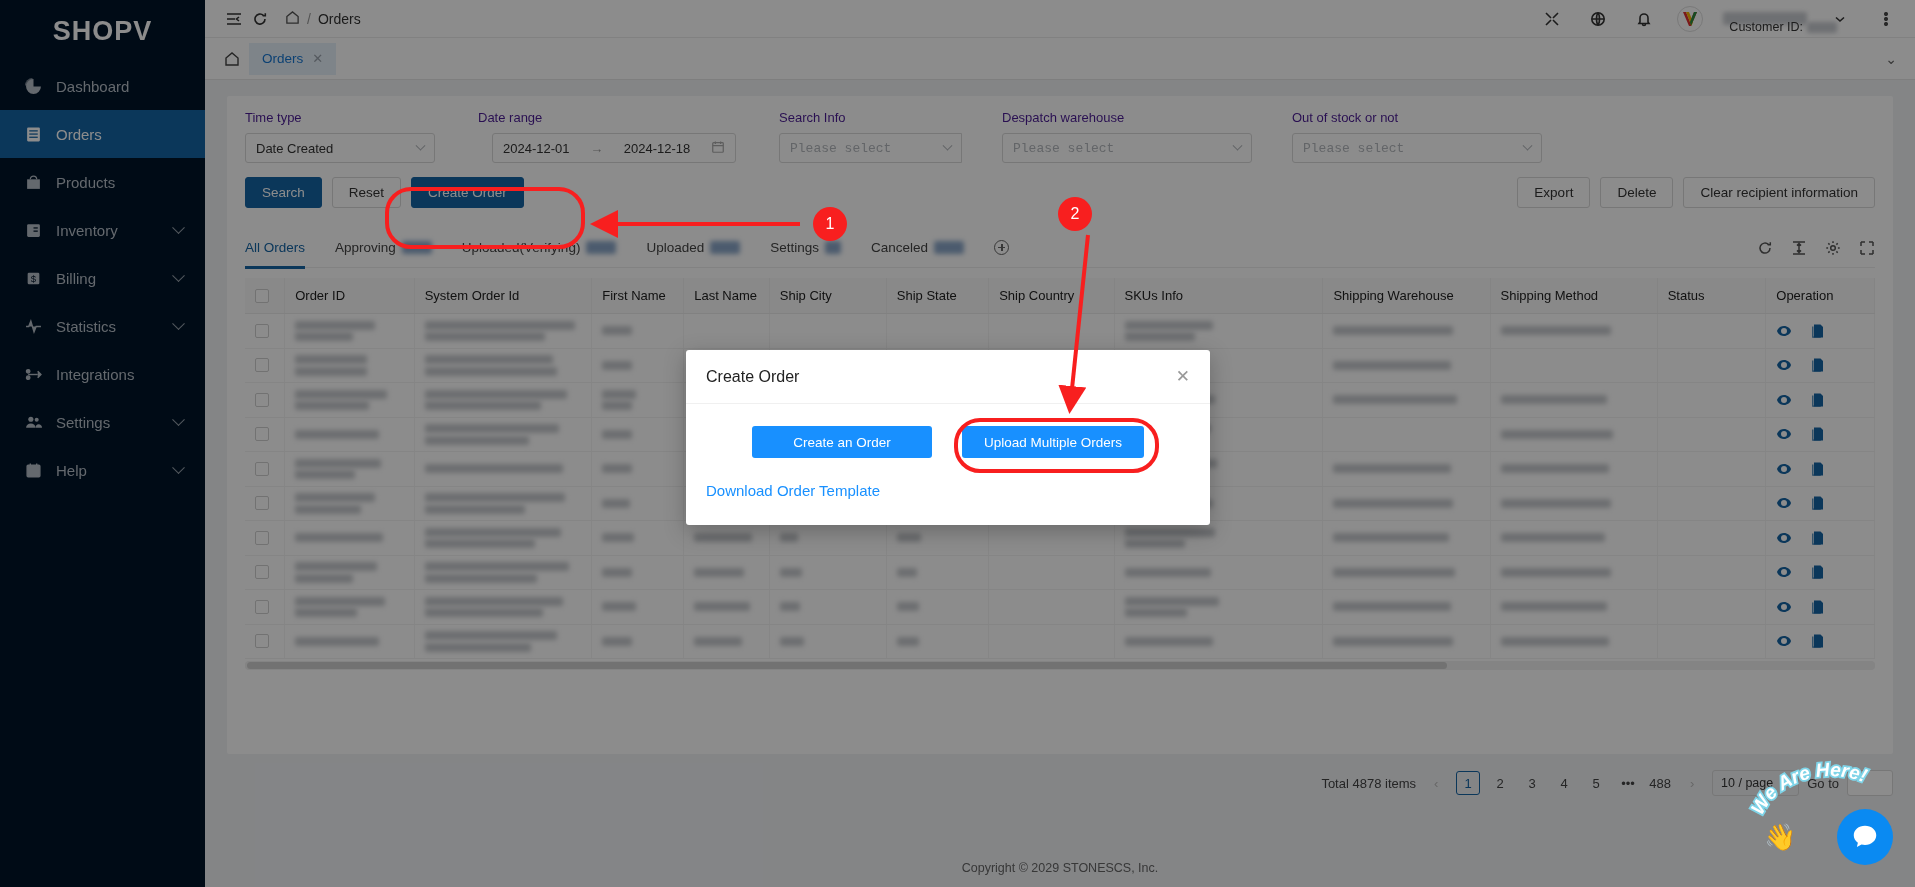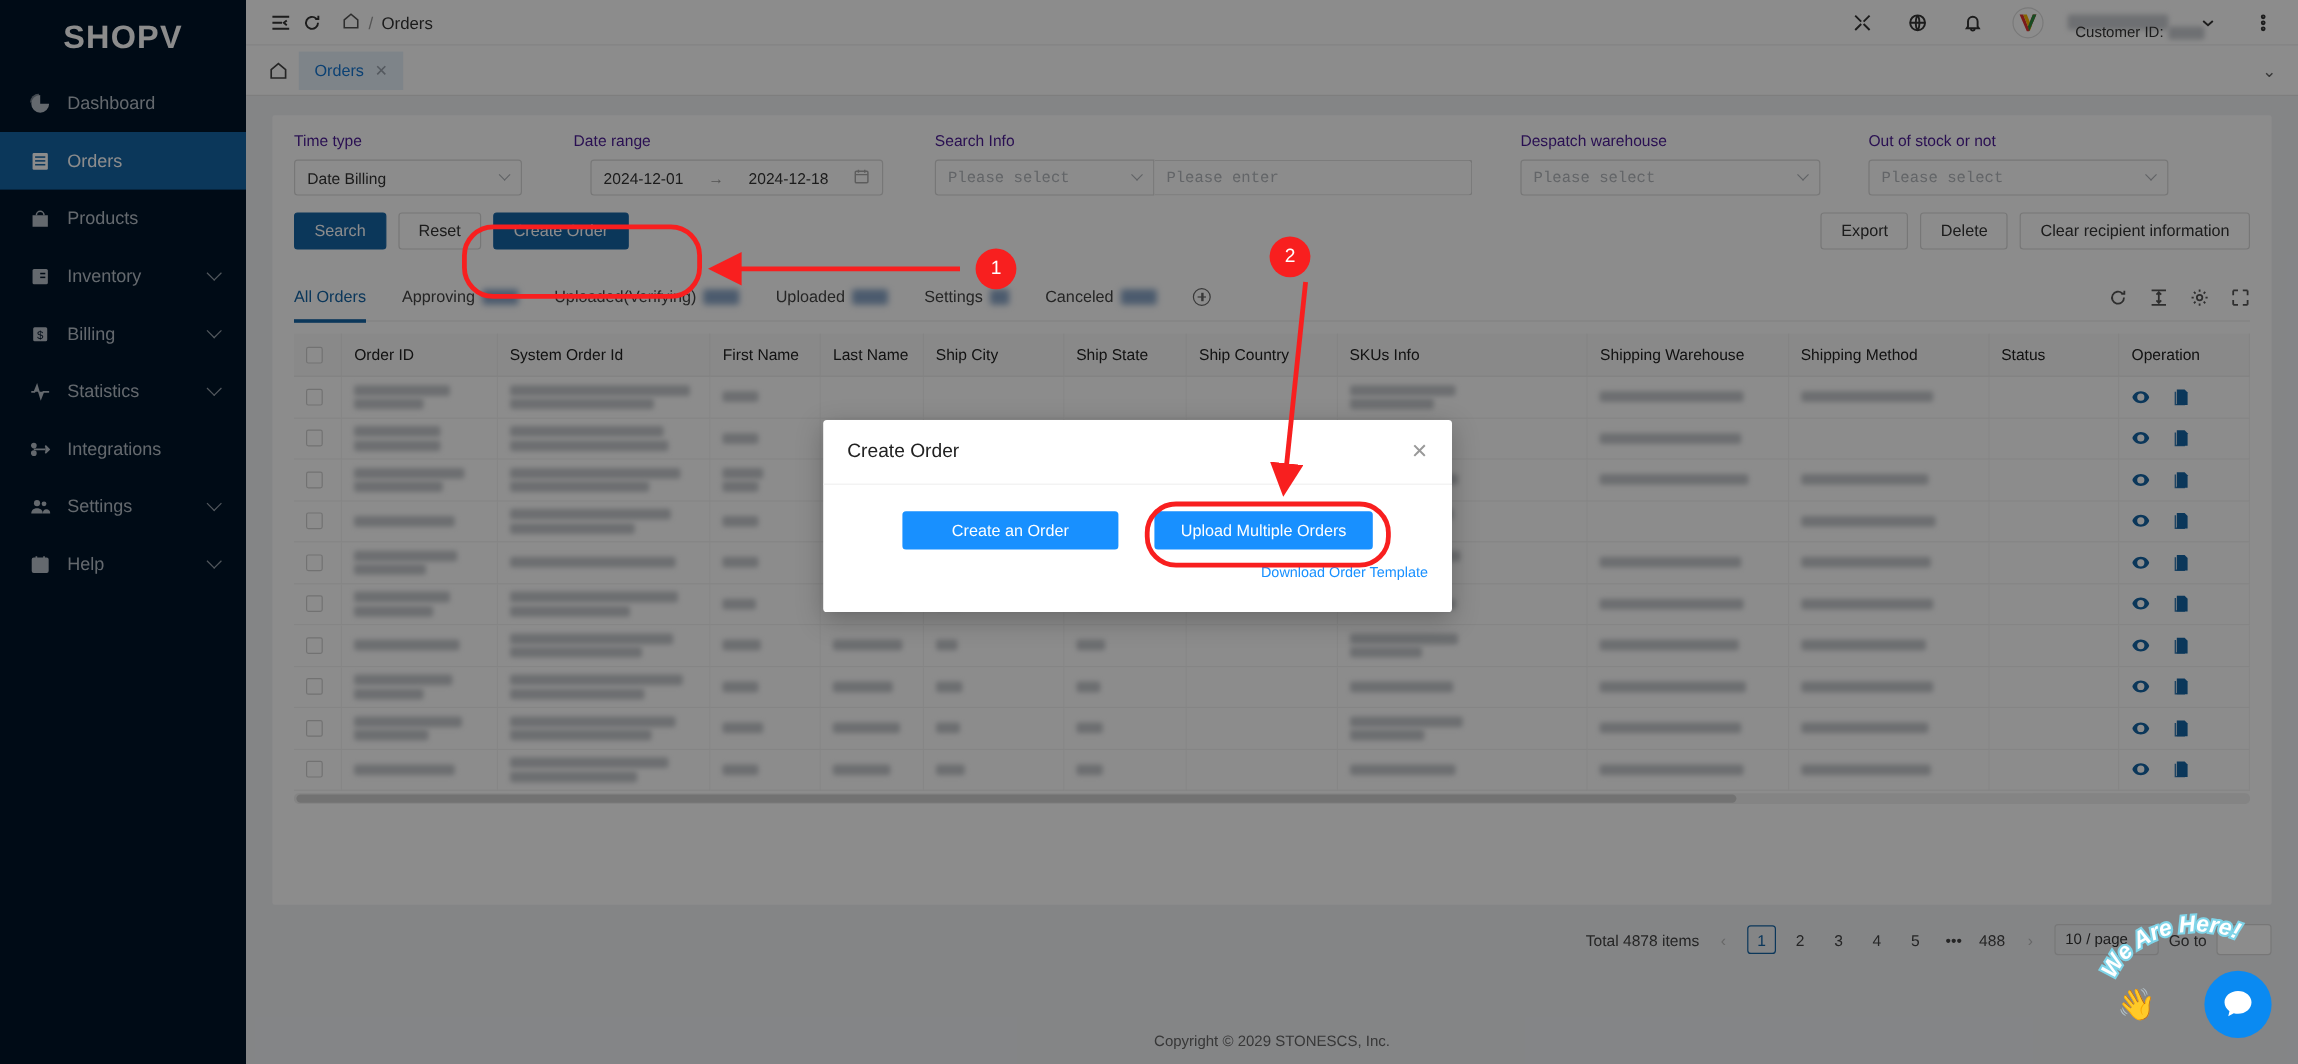--- a/index.html
+++ b/index.html
@@ -188,21 +188,21 @@
     border-bottom: 1px solid #f0f0f0; font-size: 16px; color: #222;
   }
   .modal-head .close { margin-left: auto; color: #999; font-size: 17px; cursor: pointer; }
   .modal-body { padding: 22px 20px 26px 20px; }
   .modal-btns { display: flex; justify-content: center; gap: 30px; }
   .mbtn {
     background: #1890ff; color: #fff; height: 32px; padding: 0 22px; border-radius: 3px;
     font-size: 13.5px; display: inline-flex; align-items: center; justify-content: center;
     cursor: pointer; min-width: 180px;
   }
-  .dl-link { text-align: right; margin-top: 12px; font-size: 12px; color: #1890ff; cursor: pointer; }
+  .dl-link { text-align: left; margin-top: 24px; font-size: 15px; color: #1890ff; cursor: pointer; }
 
   
   .anno { position: absolute; z-index: 80; pointer-events: none; }
   .hl {
     position: absolute; border: 4px solid #f81f1f; border-radius: 26px; z-index: 80;
   }
   .badge {
     position: absolute; width: 34px; height: 34px; border-radius: 50%; background: #f81f1f;
     color: #fff; font-size: 16px; display: flex; align-items: center; justify-content: center;
     z-index: 85; font-weight: 500;
@@ -412,21 +412,21 @@
     <span class="drop">⌄</span>
   </div>
 
   <div class="content">
     <div class="card">
 
       <div class="filters">
         <div class="fld">
           <span class="fld-label">Time type</span>
           <div class="input" style="width:190px;">
-            <span>Date Billing</span>
+            <span>Date Created</span>
             <span class="caret-dn"></span>
           </div>
         </div>
 
         <div class="fld" style="margin-left:25px;">
           <span class="fld-label">Date range</span>
           <div class="input daterange">
             <span>2024-12-01</span>
             <span class="arrow">→</span>
             <span>2024-12-18</span>
@@ -436,23 +436,20 @@
                 </svg></span>
           </div>
         </div>
 
         <div class="fld" style="margin-left:25px;">
           <span class="fld-label">Search Info</span>
           <div style="display:flex;">
             <div class="input" style="width:183px;border-top-right-radius:0;border-bottom-right-radius:0;">
               <span class="ph">Please select</span>
               <span class="caret-dn"></span>
-            </div>
-            <div class="input" style="width:265px;border-left:none;border-top-left-radius:0;border-bottom-left-radius:0;">
-              <span class="ph">Please enter</span>
             </div>
           </div>
         </div>
 
         <div class="fld" style="margin-left:22px;">
           <span class="fld-label">Despatch warehouse</span>
           <div class="input" style="width:250px;">
             <span class="ph">Please select</span>
             <span class="caret-dn"></span>
           </div>

